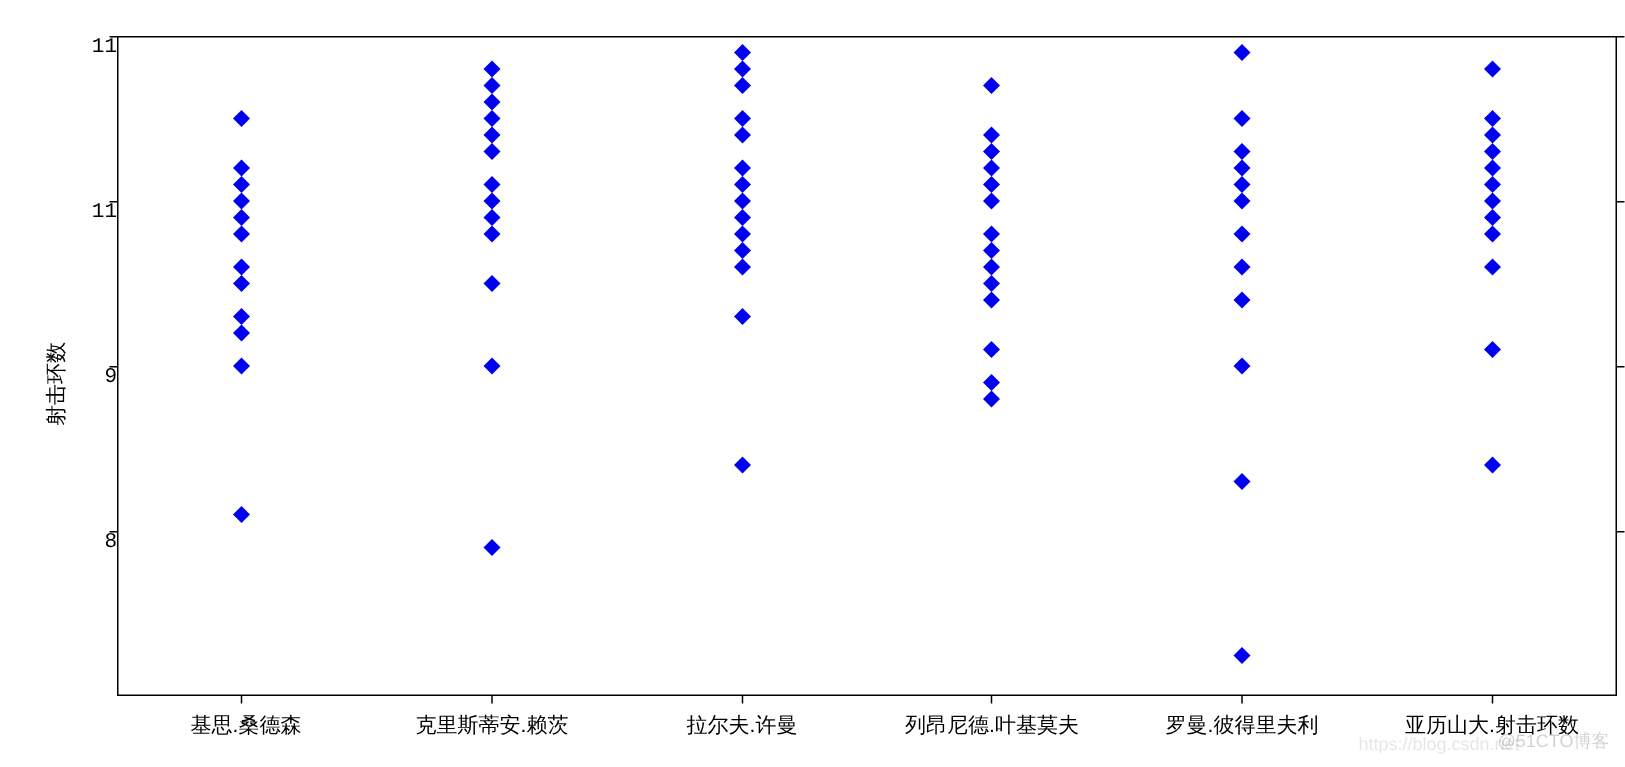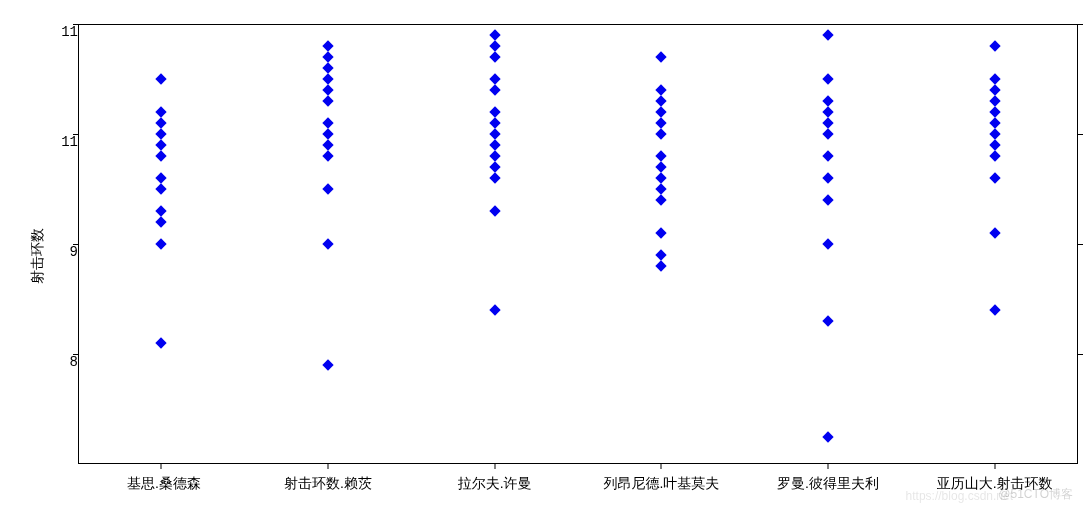--- a/index.html
+++ b/index.html
@@ -107,21 +107,21 @@
 <div class="y-tick-mark" style="top: 244px;"></div>
 <div class="y-tick-mark-right" style="top: 244px;"></div>
 <div class="y-tick" style="top: 134px;">11</div>
 <div class="y-tick-mark" style="top: 134px;"></div>
 <div class="y-tick-mark-right" style="top: 134px;"></div>
 <div class="y-tick" style="top: 24px;">11</div>
 <div class="y-tick-mark" style="top: 24px;"></div>
 <div class="y-tick-mark-right" style="top: 24px;"></div>
 <div class="x-tick-label" style="left: 164px;">基思.桑德森</div>
 <div class="x-tick-mark" style="left: 161.333px;"></div>
-<div class="x-tick-label" style="left: 328px;">射击环数.赖茨</div>
+<div class="x-tick-label" style="left: 328px;">克里斯蒂安.赖茨</div>
 <div class="x-tick-mark" style="left: 328px;"></div>
 <div class="x-tick-label" style="left: 494.667px;">拉尔夫.许曼</div>
 <div class="x-tick-mark" style="left: 494.667px;"></div>
 <div class="x-tick-label" style="left: 661.333px; text-align: right;">列昂尼德.叶基莫夫</div>
 <div class="x-tick-mark" style="left: 661.333px;"></div>
 <div class="x-tick-label" style="left: 828px;">罗曼.彼得里夫利</div>
 <div class="x-tick-mark" style="left: 828px;"></div>
 <div class="x-tick-label" style="left: 994.667px;">亚历山大.射击环数</div>
 <div class="x-tick-mark" style="left: 994.667px;"></div>
 <div class="point" style="left: 161.333px; top: 343px;"></div>

